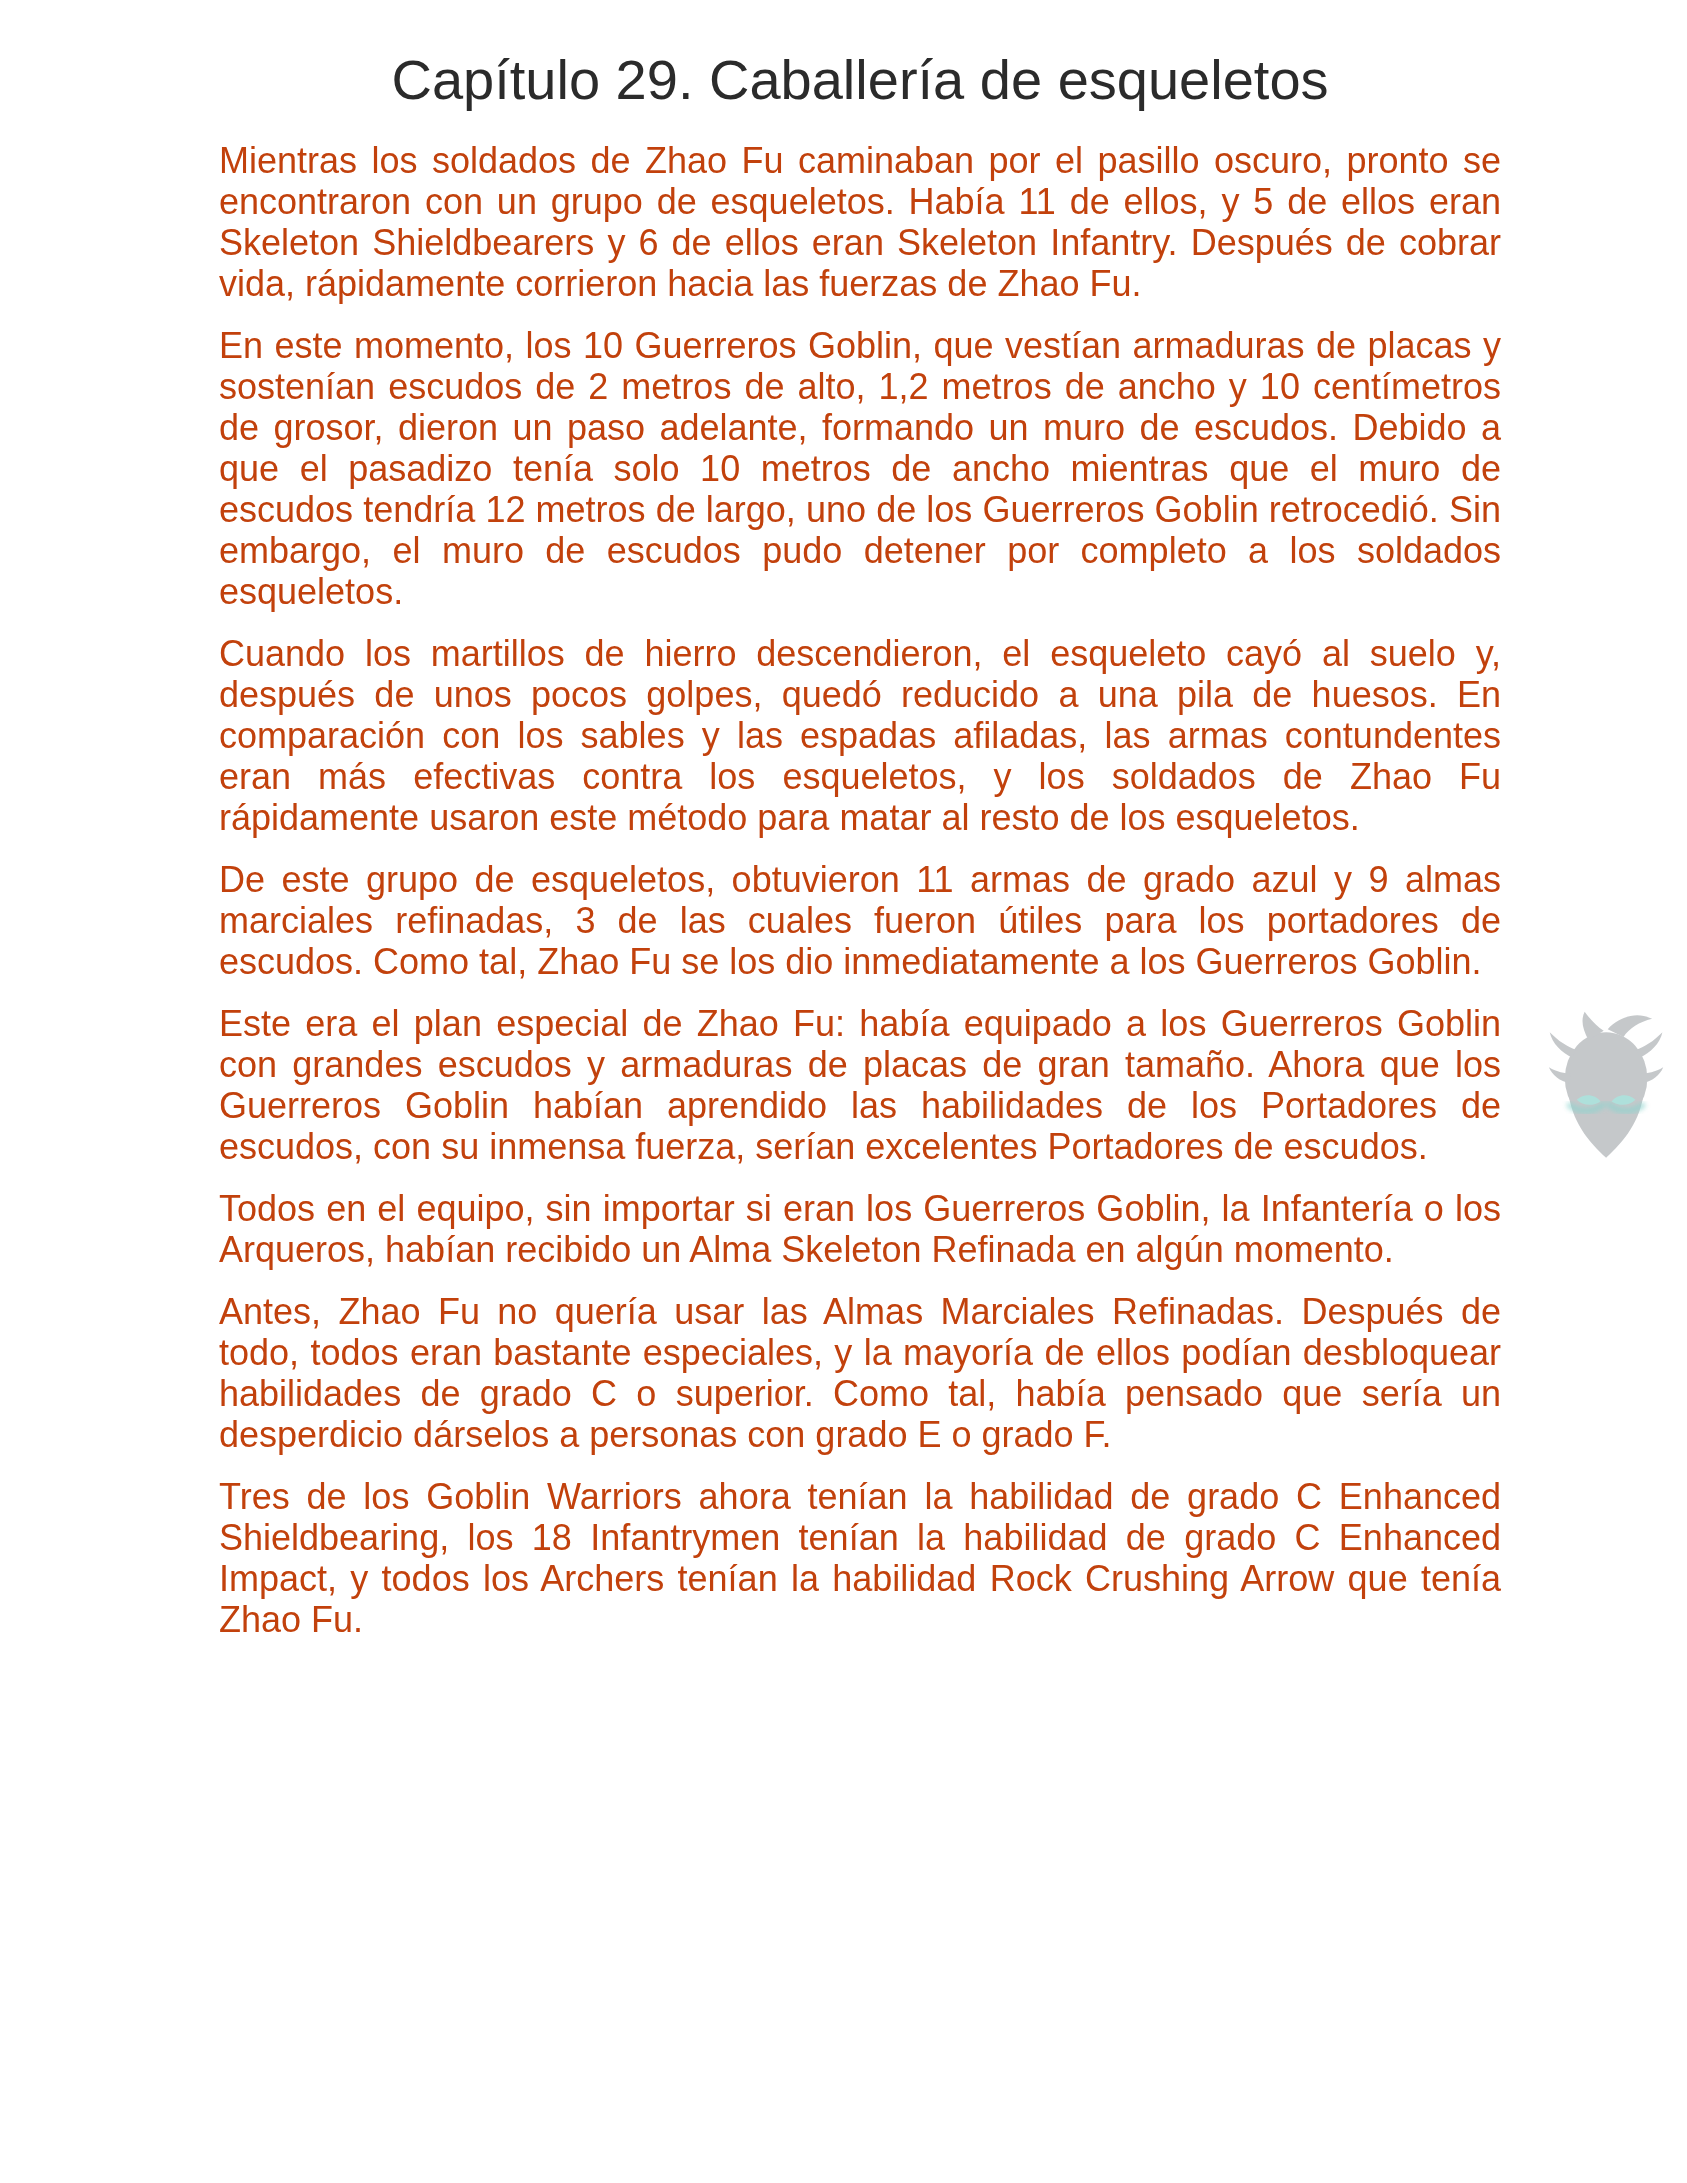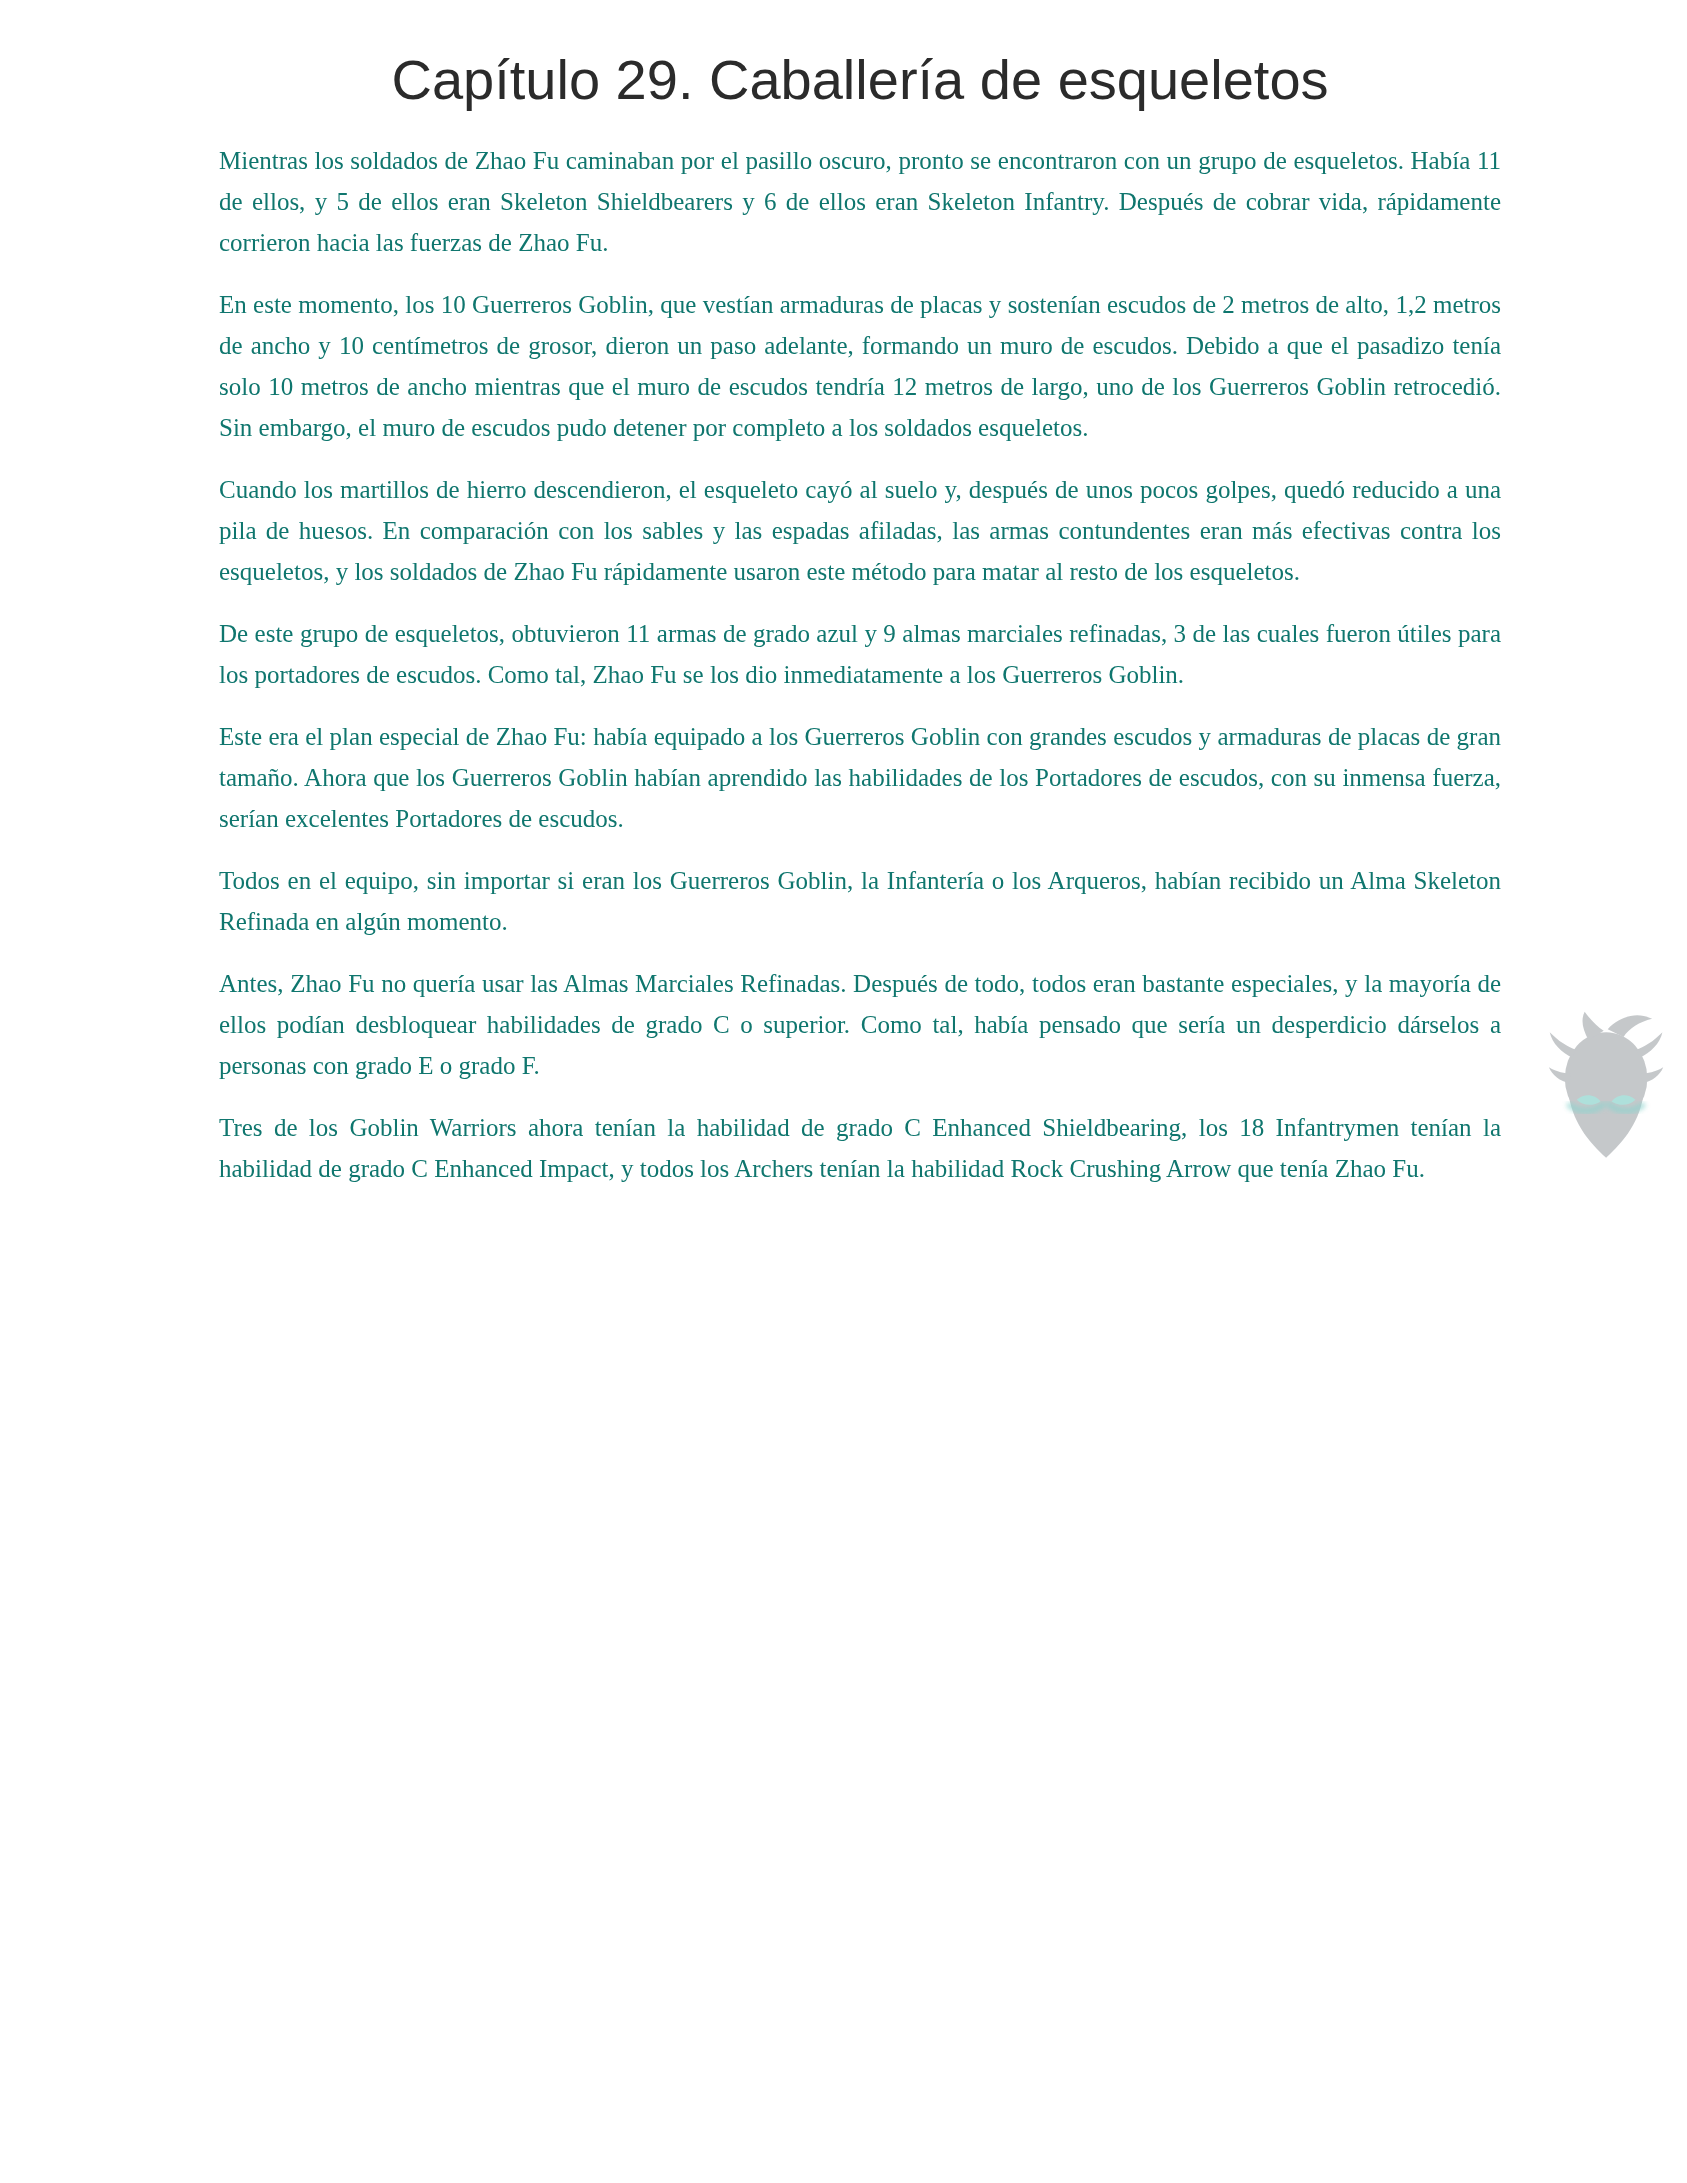--- a/index.html
+++ b/index.html
@@ -32,26 +32,25 @@
     font-size: 56px;
     line-height: 64px;
     font-weight: 400;
     color: #2b2b2b;
     text-align: center;
     letter-spacing: 0px;
     white-space: nowrap;
   }
   .body-text p {
     margin: 0 0 21px 0;
-    font-size: 25px;
+    font-size: 36px;
     line-height: 41px;
-    color: #0f766e;
+    color: #c2410c;
     text-align: justify;
     text-justify: inter-word;
-    font-family: Liberation Serif, serif;
   }
   .body-text p:first-child {
     margin-top: 28px;
   }
   .watermark {
     position: absolute;
     left: 1541px;
     top: 1008px;
     width: 127px;
     height: 163px;

